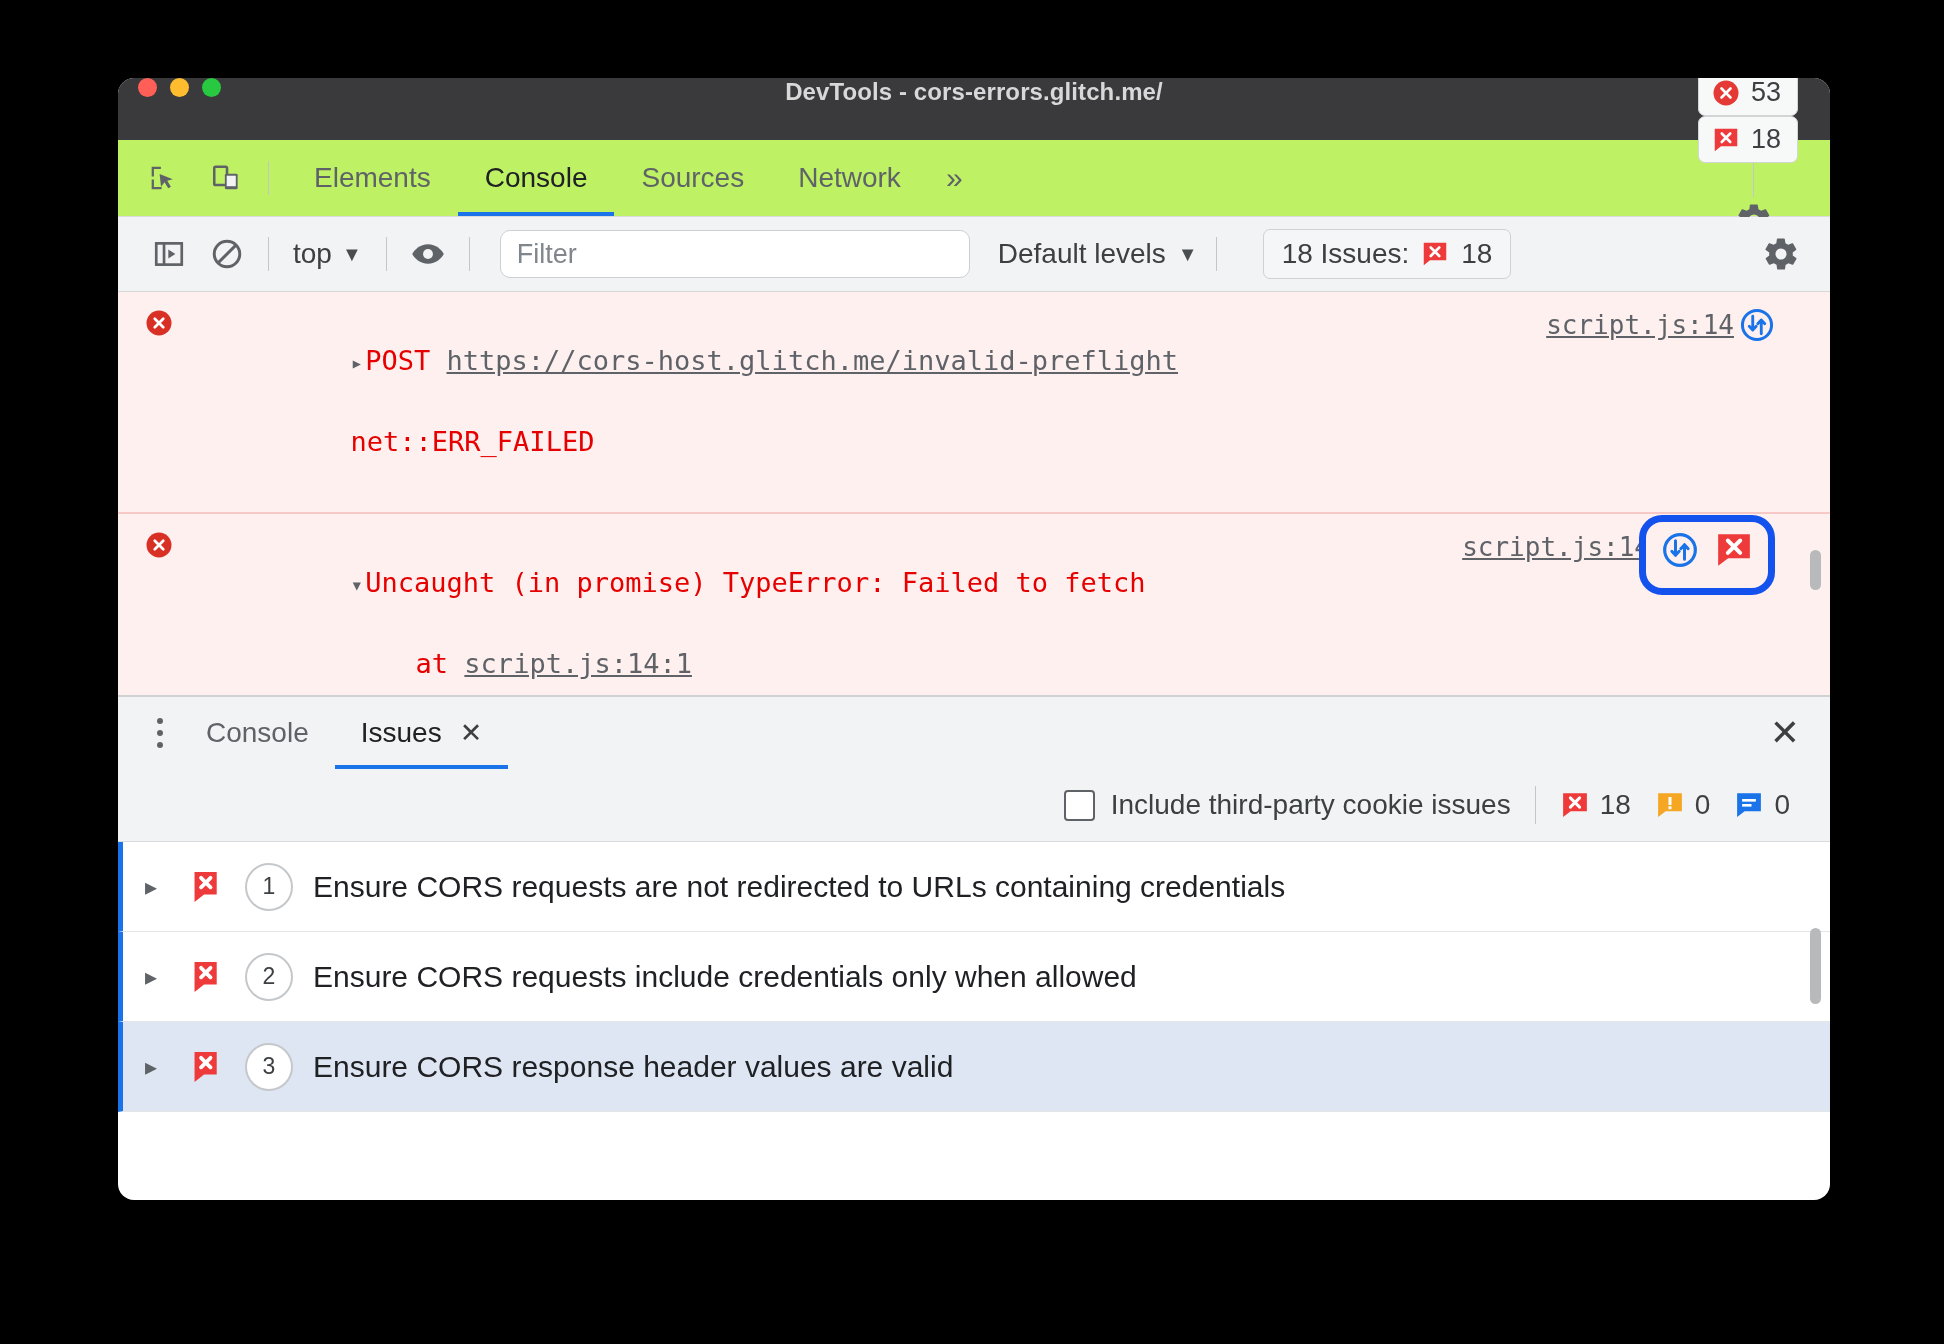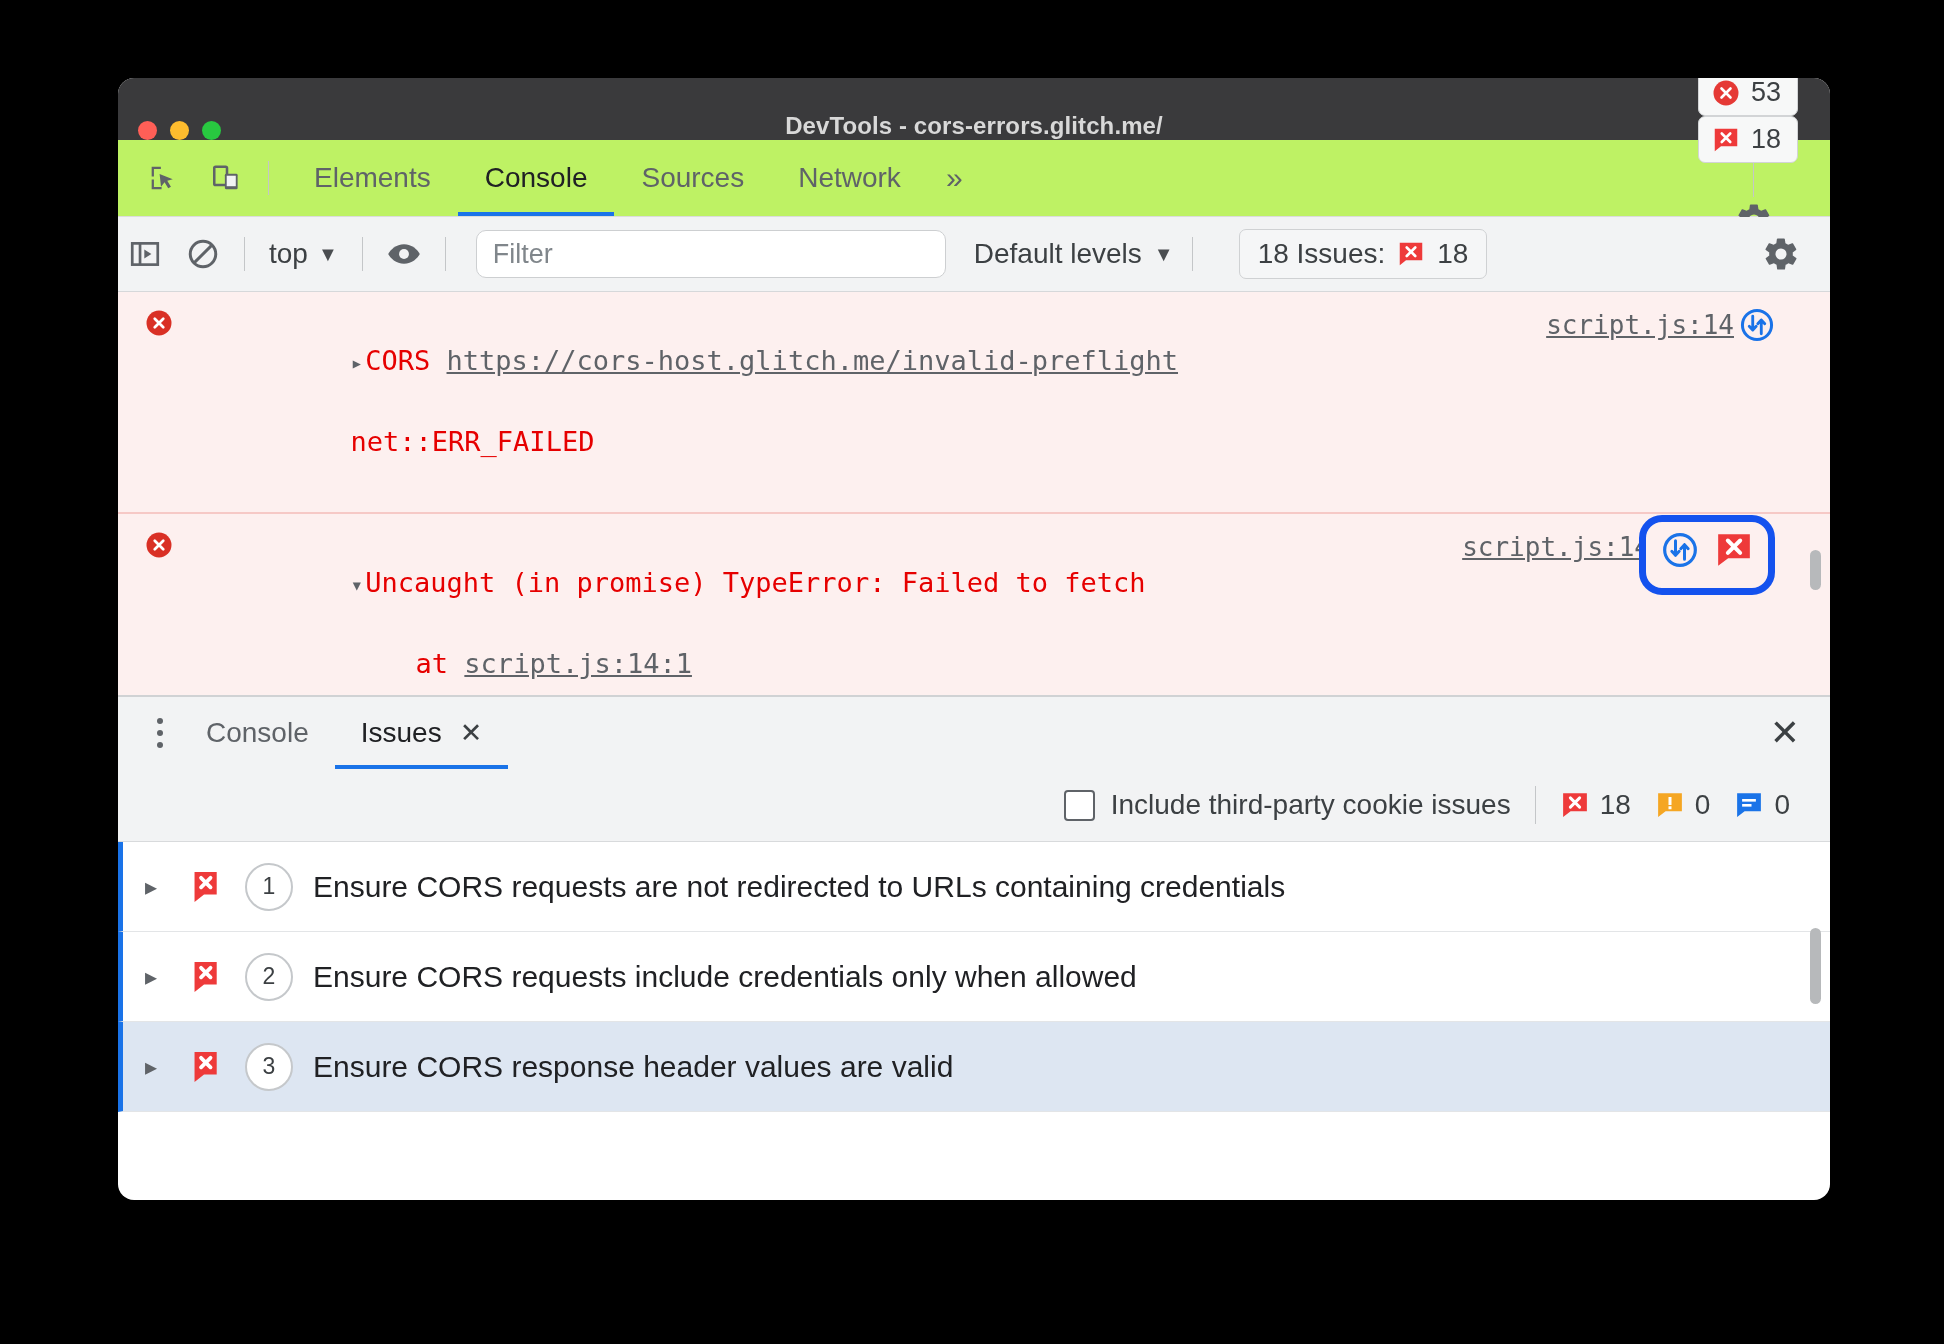--- a/index.html
+++ b/index.html
@@ -31,21 +31,21 @@
     background: #ffffff;
     box-shadow: 0 0 46px 18px rgba(0,0,0,0.85);
   }
 
   
   .titlebar {
     position: relative;
     height: 62px;
     background: #3a3a3c;
     display: flex;
-    align-items: flex-end;
+    align-items: flex-start;
   }
   .traffic {
     position: absolute;
     left: 20px;
     display: flex;
     gap: 13px;
     align-items: center;
   }
   .dot { width: 19px; height: 19px; border-radius: 50%; }
   .dot.red { background: #ff5f57; }
@@ -137,21 +137,21 @@
   }
 
   
   .filterbar {
     height: 74px;
     background: #f2f3f4;
     display: flex;
     align-items: center;
     border-bottom: 1px solid #d6d8da;
     position: relative;
-    padding-left: 4px;
+    padding-left: 28px;
   }
   .ctx-select {
     font-size: 28px;
     color: #3c4043;
     display: flex;
     align-items: center;
     gap: 10px;
     padding: 0 6px;
   }
   .caret { font-size: 20px; color: #4a4d50; }
@@ -517,21 +517,21 @@
     </div>
 
     <div class="console-area">
 
       <div class="msg">
         <svg class="err-icon" viewBox="0 0 24 24">
           <circle cx="12" cy="12" r="10" fill="#d93025"></circle>
           <path d="M8.6 8.6l6.8 6.8M15.4 8.6l-6.8 6.8" stroke="#ffffff" stroke-width="2.2" stroke-linecap="round"></path>
         </svg>
         <div class="msg-body">
-          <span class="tri">▸</span><span>CORS</span> <span class="url-gray">https://cors-host.glitch.me/invalid-preflight</span><br>
+          <span class="tri">▸</span><span>POST</span> <span class="url-gray">https://cors-host.glitch.me/invalid-preflight</span><br>
           <span>net::ERR_FAILED</span>
         </div>
         <div class="src-link">script.js:14</div>
         <span class="net-icon-only">
           <svg width="38" height="38" viewBox="0 0 24 24">
             <circle cx="12" cy="12" r="9.2" fill="none" stroke="#1a73e8" stroke-width="1.9"></circle>
             <path d="M9.3 6.5v8.2M9.3 15.2l-2.2-2.4M9.3 15.2l2.2-2.4" stroke="#1a73e8" stroke-width="1.8" fill="none" stroke-linecap="round"></path>
             <path d="M14.7 17.5V9.3M14.7 8.8l-2.2 2.4M14.7 8.8l2.2 2.4" stroke="#1a73e8" stroke-width="1.8" fill="none" stroke-linecap="round"></path>
           </svg>
         </span>

